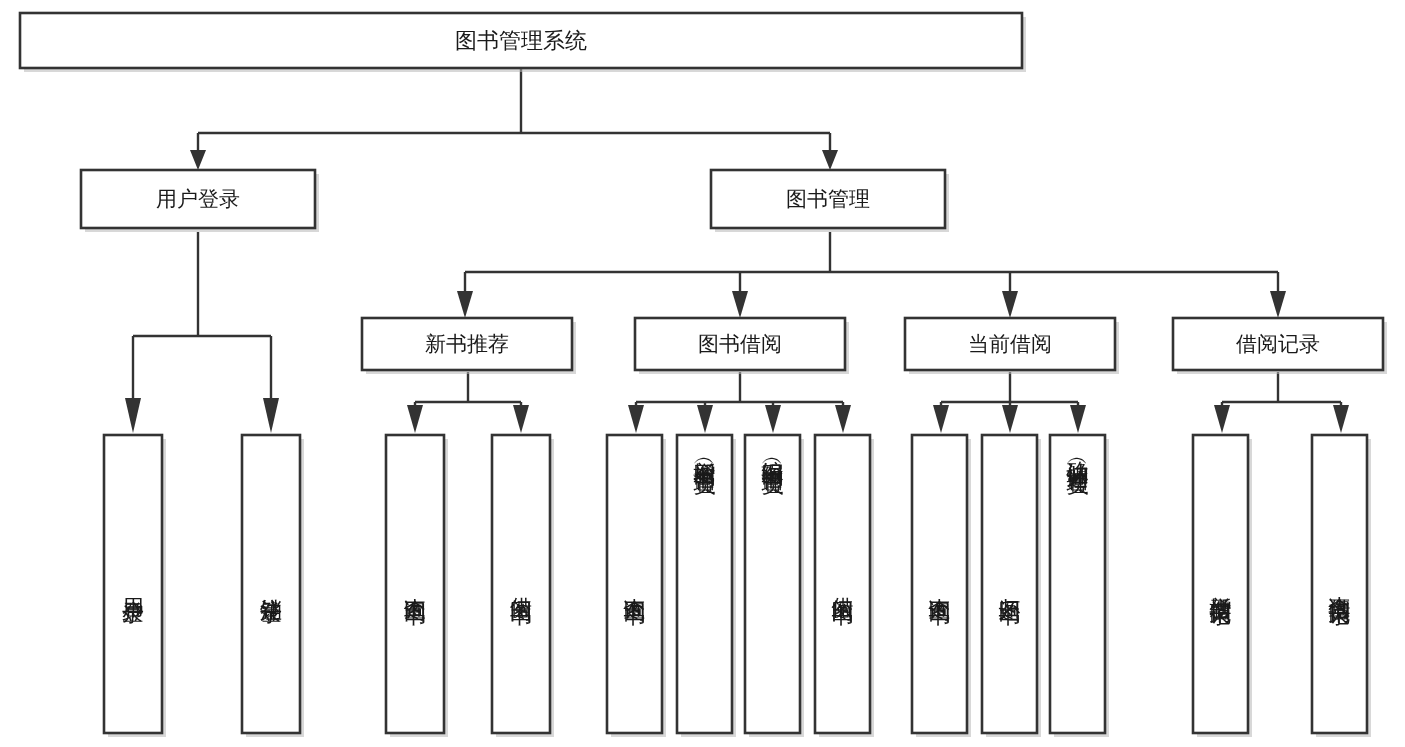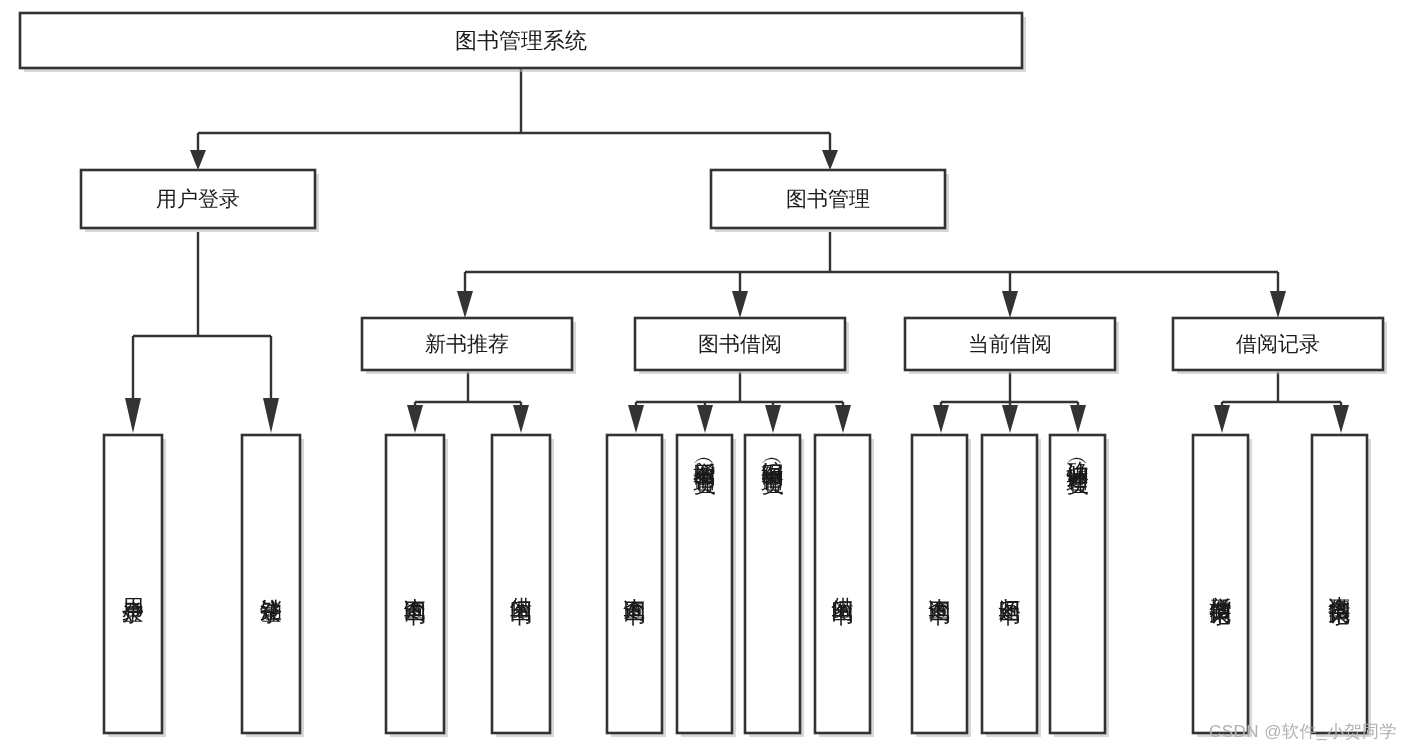--- a/index.html
+++ b/index.html
@@ -266,15 +266,14 @@
     <span class="vlabel" style="padding-top:8px;">确认归还（管理员）</span>
   </div>
 
   <div class="vlabel-wrap" style="left:1193px; top:435px; width:55px; height:298px;">
     <span class="vlabel">新增借阅记录</span>
   </div>
   <div class="vlabel-wrap" style="left:1312px; top:435px; width:55px; height:298px;">
     <span class="vlabel">查询借阅记录</span>
   </div>
 
-  <div class="watermark">CSDN @软件_小贺同学</div>
 
 </div>
 
 </body></html>

